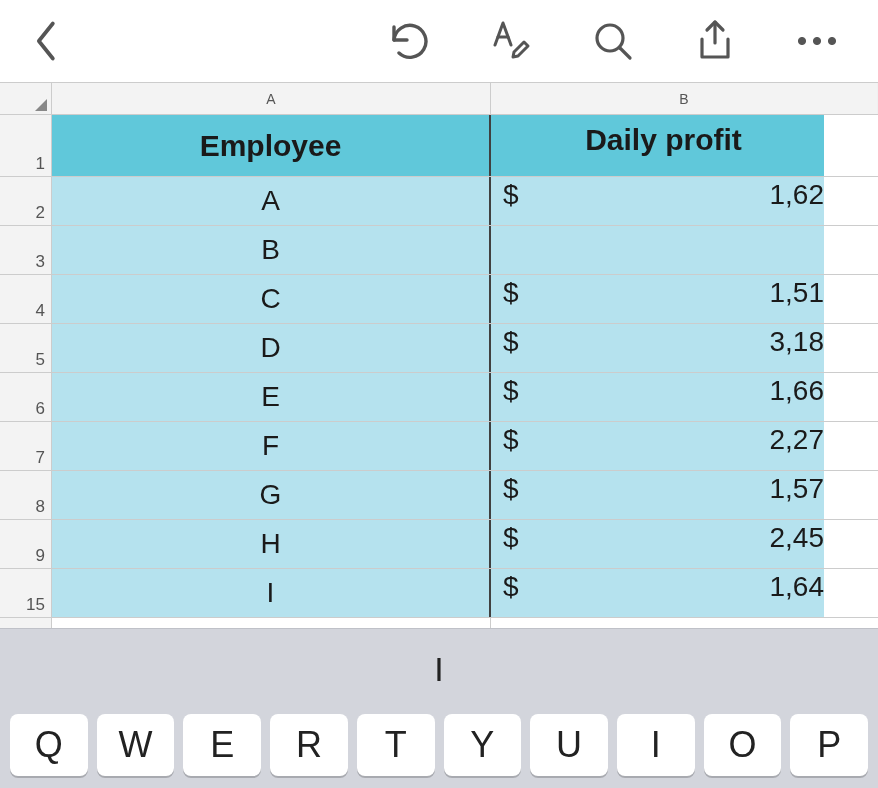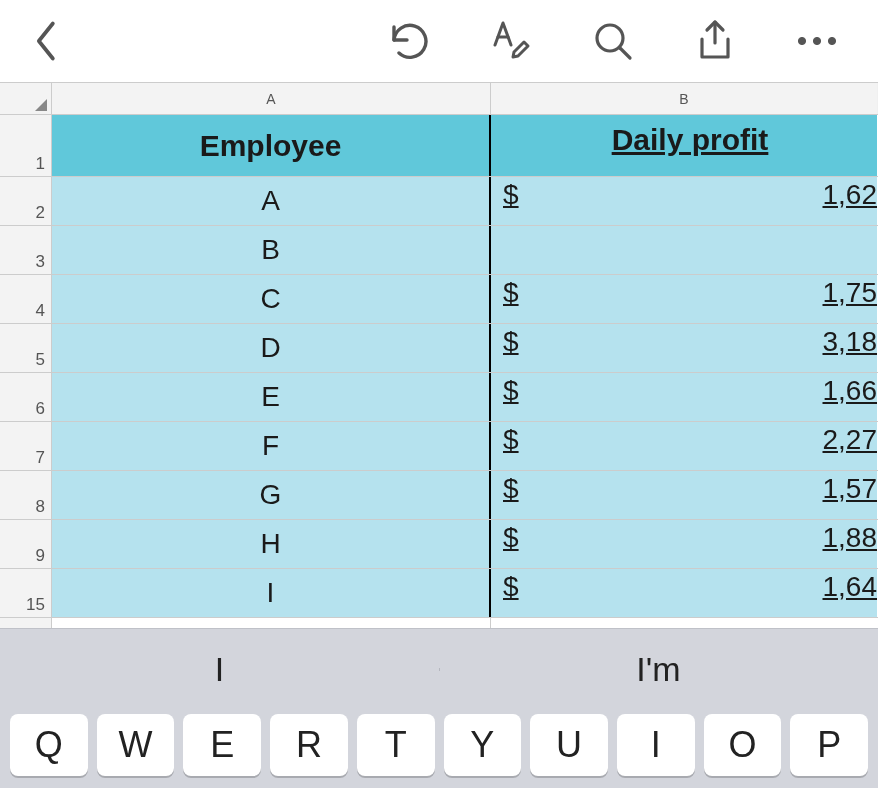--- a/index.html
+++ b/index.html
@@ -15,22 +15,22 @@
   .corner-cell { width: 52px; height: 100%; border-right: 1px solid #ccc; position: relative; background: #f3f3f3; }
   .corner-cell::after { content: ""; position: absolute; right: 4px; bottom: 3px; width: 0; height: 0; border-left: 12px solid transparent; border-bottom: 12px solid #888; }
   .colhead { flex: 0 0 auto; display: flex; align-items: center; justify-content: center; font-size: 14px; color: #555; border-right: 1px solid #ccc; background: #f3f3f3; font-family: Arial, sans-serif; }
   .colhead.A { width: 439px; }
   .colhead.B { width: 386px; border-right: none; }
   
   .grid { position: relative; }
   .gridrow { display: flex; border-bottom: 1px solid #ccc; }
   .rowhead { width: 52px; display: flex; align-items: flex-end; justify-content: flex-end; padding: 0 6px 2px 0; font-size: 17px; color: #555; background: #f3f3f3; border-right: 1px solid #ccc; font-family: Arial, sans-serif; }
   .cell { flex: 0 0 auto; display: flex; align-items: center; font-size: 28px; color: #1a1a1a; }
-  .cell.A { width: 439px; justify-content: center; border-right: 2px solid #000000; }
-  .cell.B { width: 386px; justify-content: space-between; padding: 0 0 12px 12px; overflow: hidden; white-space: nowrap; text-decoration: underline; }
+  .cell.A { width: 439px; justify-content: center; border-right: 2px solid #404040; }
+  .cell.B { width: 333px; justify-content: space-between; padding: 0 0 12px 12px; overflow: hidden; white-space: nowrap; }
   .cell.B .right { text-align: left; }
   .header-cell { background: #60c8da; font-weight: 700; font-size: 30px; }
   .data-bg { background: #b5e2ee; }
   .row-h1 { height: 62px; }
   .row-hd { height: 49px; }
   .empty-row .cell { background: #fff; }
   .empty-row .cell.A { border-right: 1px solid #ccc; }
   
   .kbd-area { position: absolute; left: 0; right: 0; bottom: 0; height: 160px; background: #d3d5dc; border-top: 1px solid #bfc1c8; }
   .suggest-row { height: 80px; display: flex; align-items: center; }
@@ -114,21 +114,21 @@
     <div class="cell B data-bg">
         <span></span>
         <span class="right"></span>
       </div>
   </div>
   <div class="gridrow row-hd">
     <div class="rowhead">4</div>
     <div class="cell A data-bg">C</div>
     <div class="cell B data-bg">
         <span>$</span>
-        <span class="right">1,75</span>
+        <span class="right">1,51</span>
       </div>
   </div>
   <div class="gridrow row-hd">
     <div class="rowhead">5</div>
     <div class="cell A data-bg">D</div>
     <div class="cell B data-bg">
         <span>$</span>
         <span class="right">3,18</span>
       </div>
   </div>
@@ -154,42 +154,41 @@
     <div class="cell B data-bg">
         <span>$</span>
         <span class="right">1,57</span>
       </div>
   </div>
   <div class="gridrow row-hd">
     <div class="rowhead">9</div>
     <div class="cell A data-bg">H</div>
     <div class="cell B data-bg">
         <span>$</span>
-        <span class="right">1,88</span>
+        <span class="right">2,45</span>
       </div>
   </div>
   <div class="gridrow row-hd">
     <div class="rowhead">15</div>
     <div class="cell A data-bg">I</div>
     <div class="cell B data-bg">
         <span>$</span>
         <span class="right">1,64</span>
       </div>
   </div>
   <div class="gridrow empty-row" style="height:30px">
     <div class="rowhead"></div>
     <div class="cell A"></div>
     <div class="cell B"></div>
   </div>
 </div>
 
 <div class="kbd-area">
   <div class="suggest-row">
     <div class="suggest">I</div>
-    <div class="suggest">I'm</div>
   </div>
   <div class="key-row">
     <div class="key">Q</div>
     <div class="key">W</div>
     <div class="key">E</div>
     <div class="key">R</div>
     <div class="key">T</div>
     <div class="key">Y</div>
     <div class="key">U</div>
     <div class="key">I</div>

